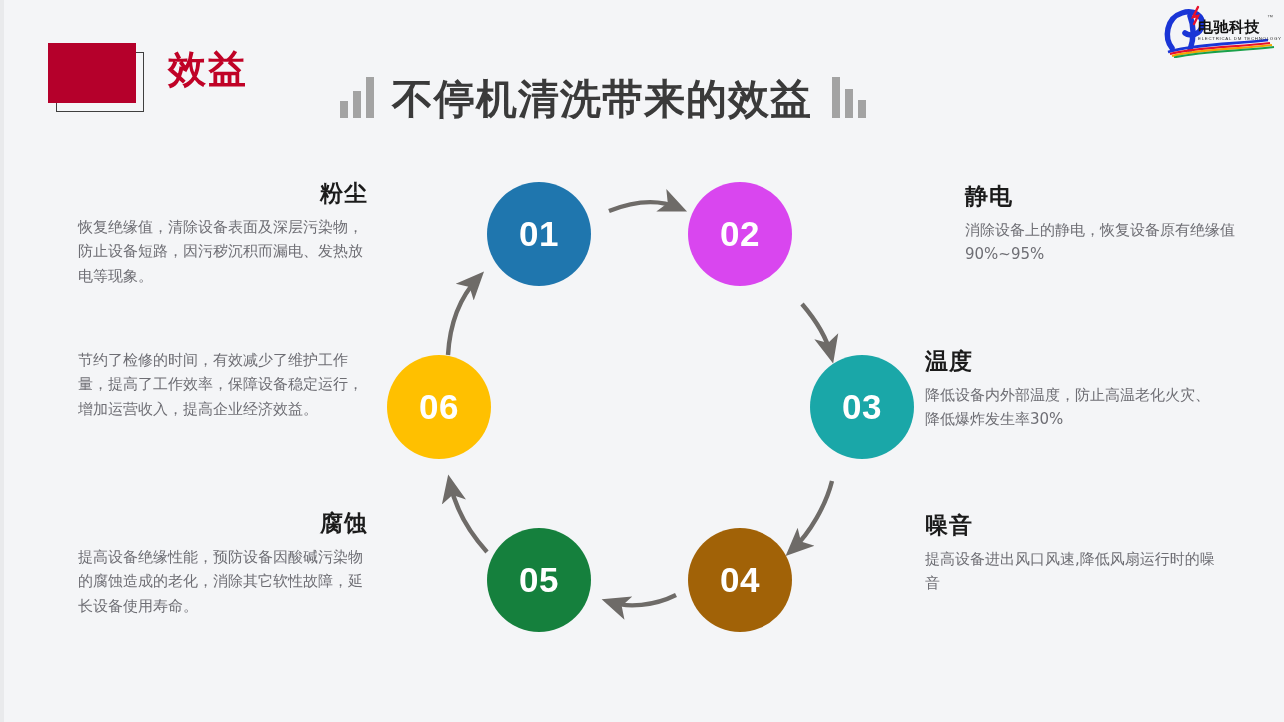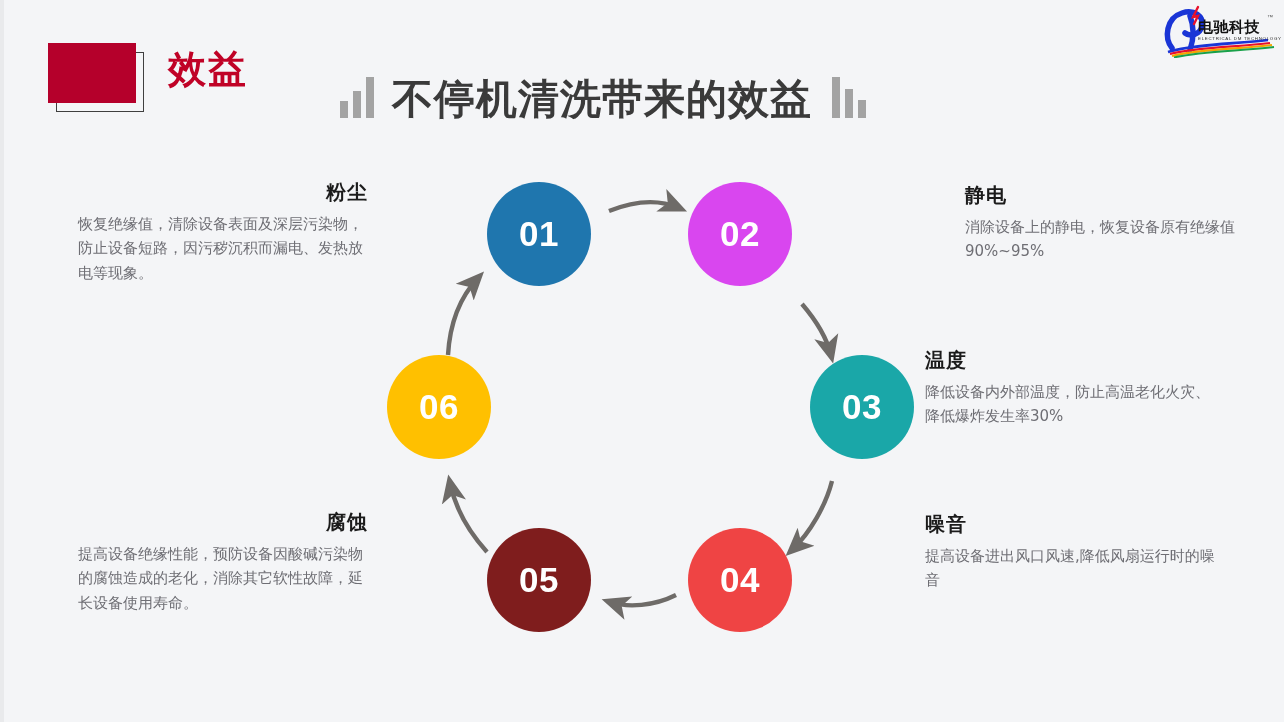--- a/index.html
+++ b/index.html
@@ -132,21 +132,21 @@
     top: 10px;
     font-size: 6px;
     color: #555;
   }
 
   
   .txtblock { position: absolute; width: 290px; }
   .txtblock.left  { left: 78px;  text-align: left; }
   .txtblock.right { left: 925px; text-align: left; }
   .blk-head {
-    font-size: 20px;
+    font-size: 23px;
     font-weight: 700;
     color: #1b1b1b;
     line-height: 1;
     letter-spacing: 1px;
     margin-bottom: 10px;
   }
   .txtblock.left .blk-head { text-align: right; }
   .blk-body {
     font-size: 15px;
     color: #6e6e74;
@@ -178,22 +178,22 @@
     justify-content: center;
     color: #ffffff;
     font-size: 35px;
     font-weight: 700;
     letter-spacing: 0.5px;
     font-family: "Liberation Sans", sans-serif;
   }
   .c01 { width: 104px; height: 104px; left: 117px; top: 17px;  background: #1f76ae; }
   .c02 { width: 104px; height: 104px; left: 318px; top: 17px;  background: #d946ef; }
   .c03 { width: 104px; height: 104px; left: 440px; top: 190px; background: #1aa7a8; }
-  .c04 { width: 104px; height: 104px; left: 318px; top: 363px; background: #ef4444; }
-  .c05 { width: 104px; height: 104px; left: 117px; top: 363px; background: #7f1d1d; }
+  .c04 { width: 104px; height: 104px; left: 318px; top: 363px; background: #a16207; }
+  .c05 { width: 104px; height: 104px; left: 117px; top: 363px; background: #15803d; }
   .c06 { width: 104px; height: 104px; left: 17px;  top: 190px; background: #ffc000; }
 </style>
 </head>
 <body>
 
 <div class="slide">
 
   <div class="left-edge-bar"></div>
 
   <div class="badge-wrap">
@@ -230,20 +230,21 @@
     <div class="logo-en">ELECTRICAL DM TECHNOLOGY</div>
     <div class="logo-tm">™</div>
   </div>
 
   <div class="txtblock left" id="b-dust">
     <div class="blk-head">粉尘</div>
     <div class="blk-body">恢复绝缘值，清除设备表面及深层污染物，防止设备短路，因污秽沉积而漏电、发热放电等现象。</div>
   </div>
 
   <div class="txtblock left" id="b-energy">
+    <div class="blk-body">节约了检修的时间，有效减少了维护工作量，提高了工作效率，保障设备稳定运行，增加运营收入，提高企业经济效益。</div>
   </div>
 
   <div class="txtblock left" id="b-corros">
     <div class="blk-head">腐蚀</div>
     <div class="blk-body">提高设备绝缘性能，预防设备因酸碱污染物的腐蚀造成的老化，消除其它软性故障，延长设备使用寿命。</div>
   </div>
 
   <div class="txtblock right" id="b-static">
     <div class="blk-head">静电</div>
     <div class="blk-body">消除设备上的静电，恢复设备原有绝缘值90%~95%</div>

